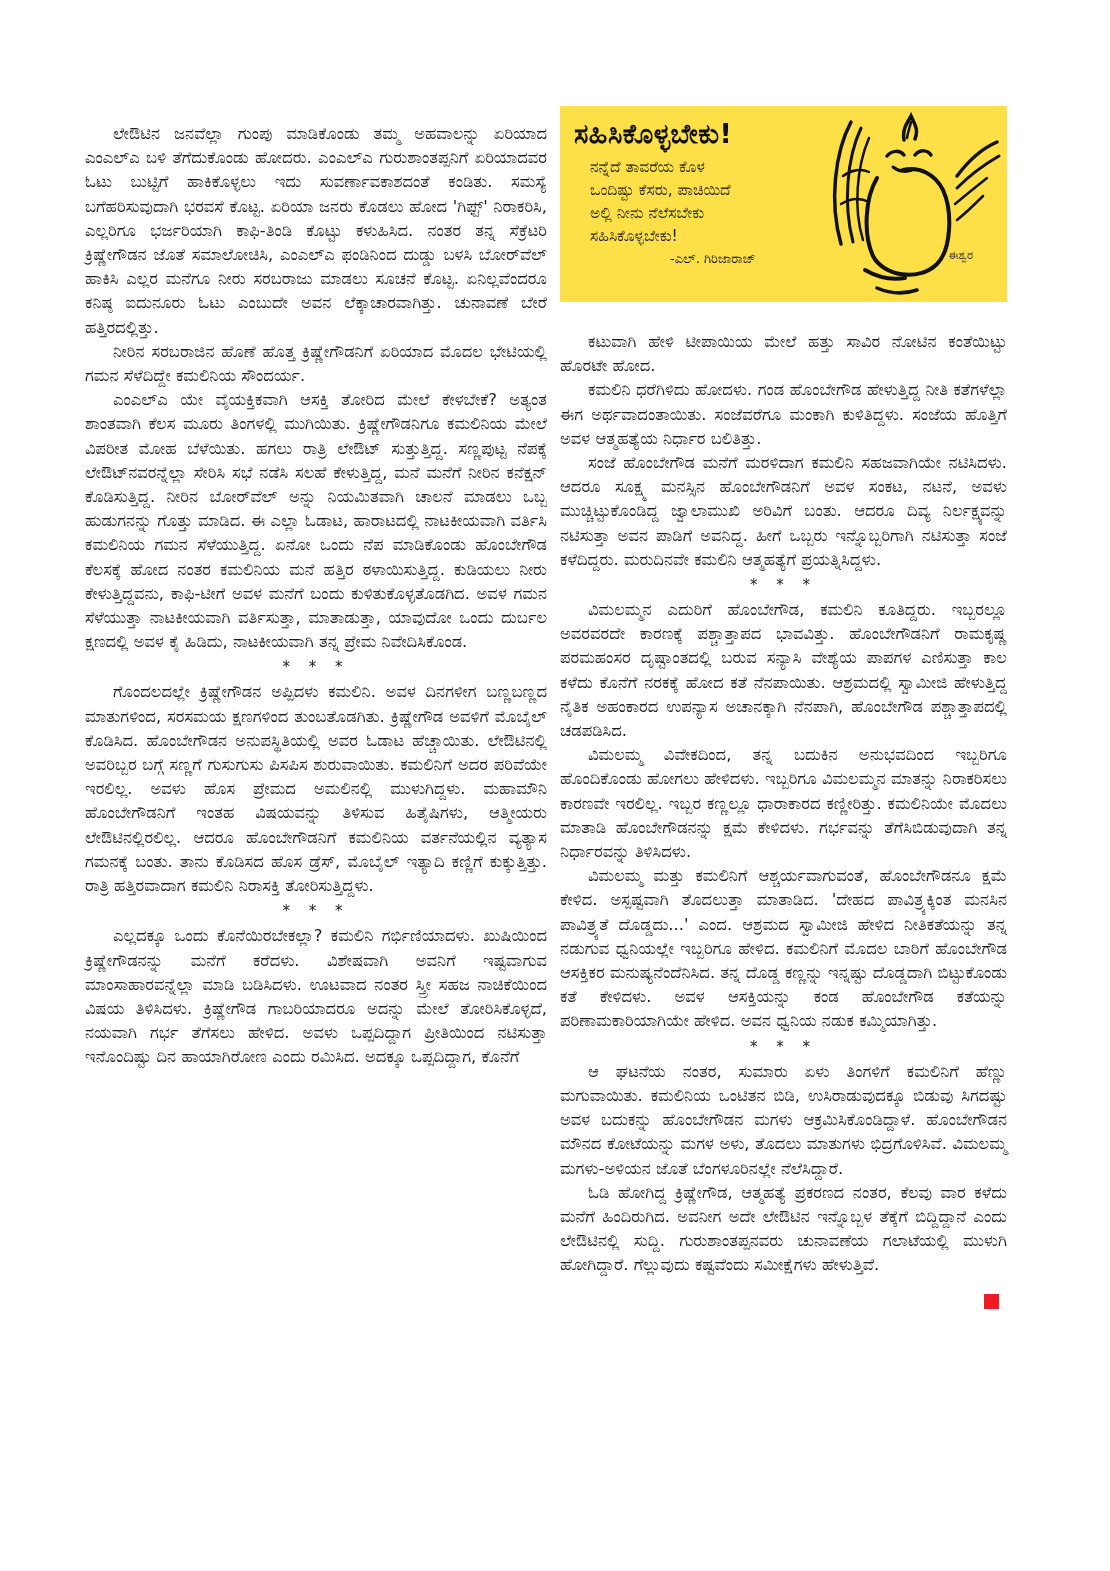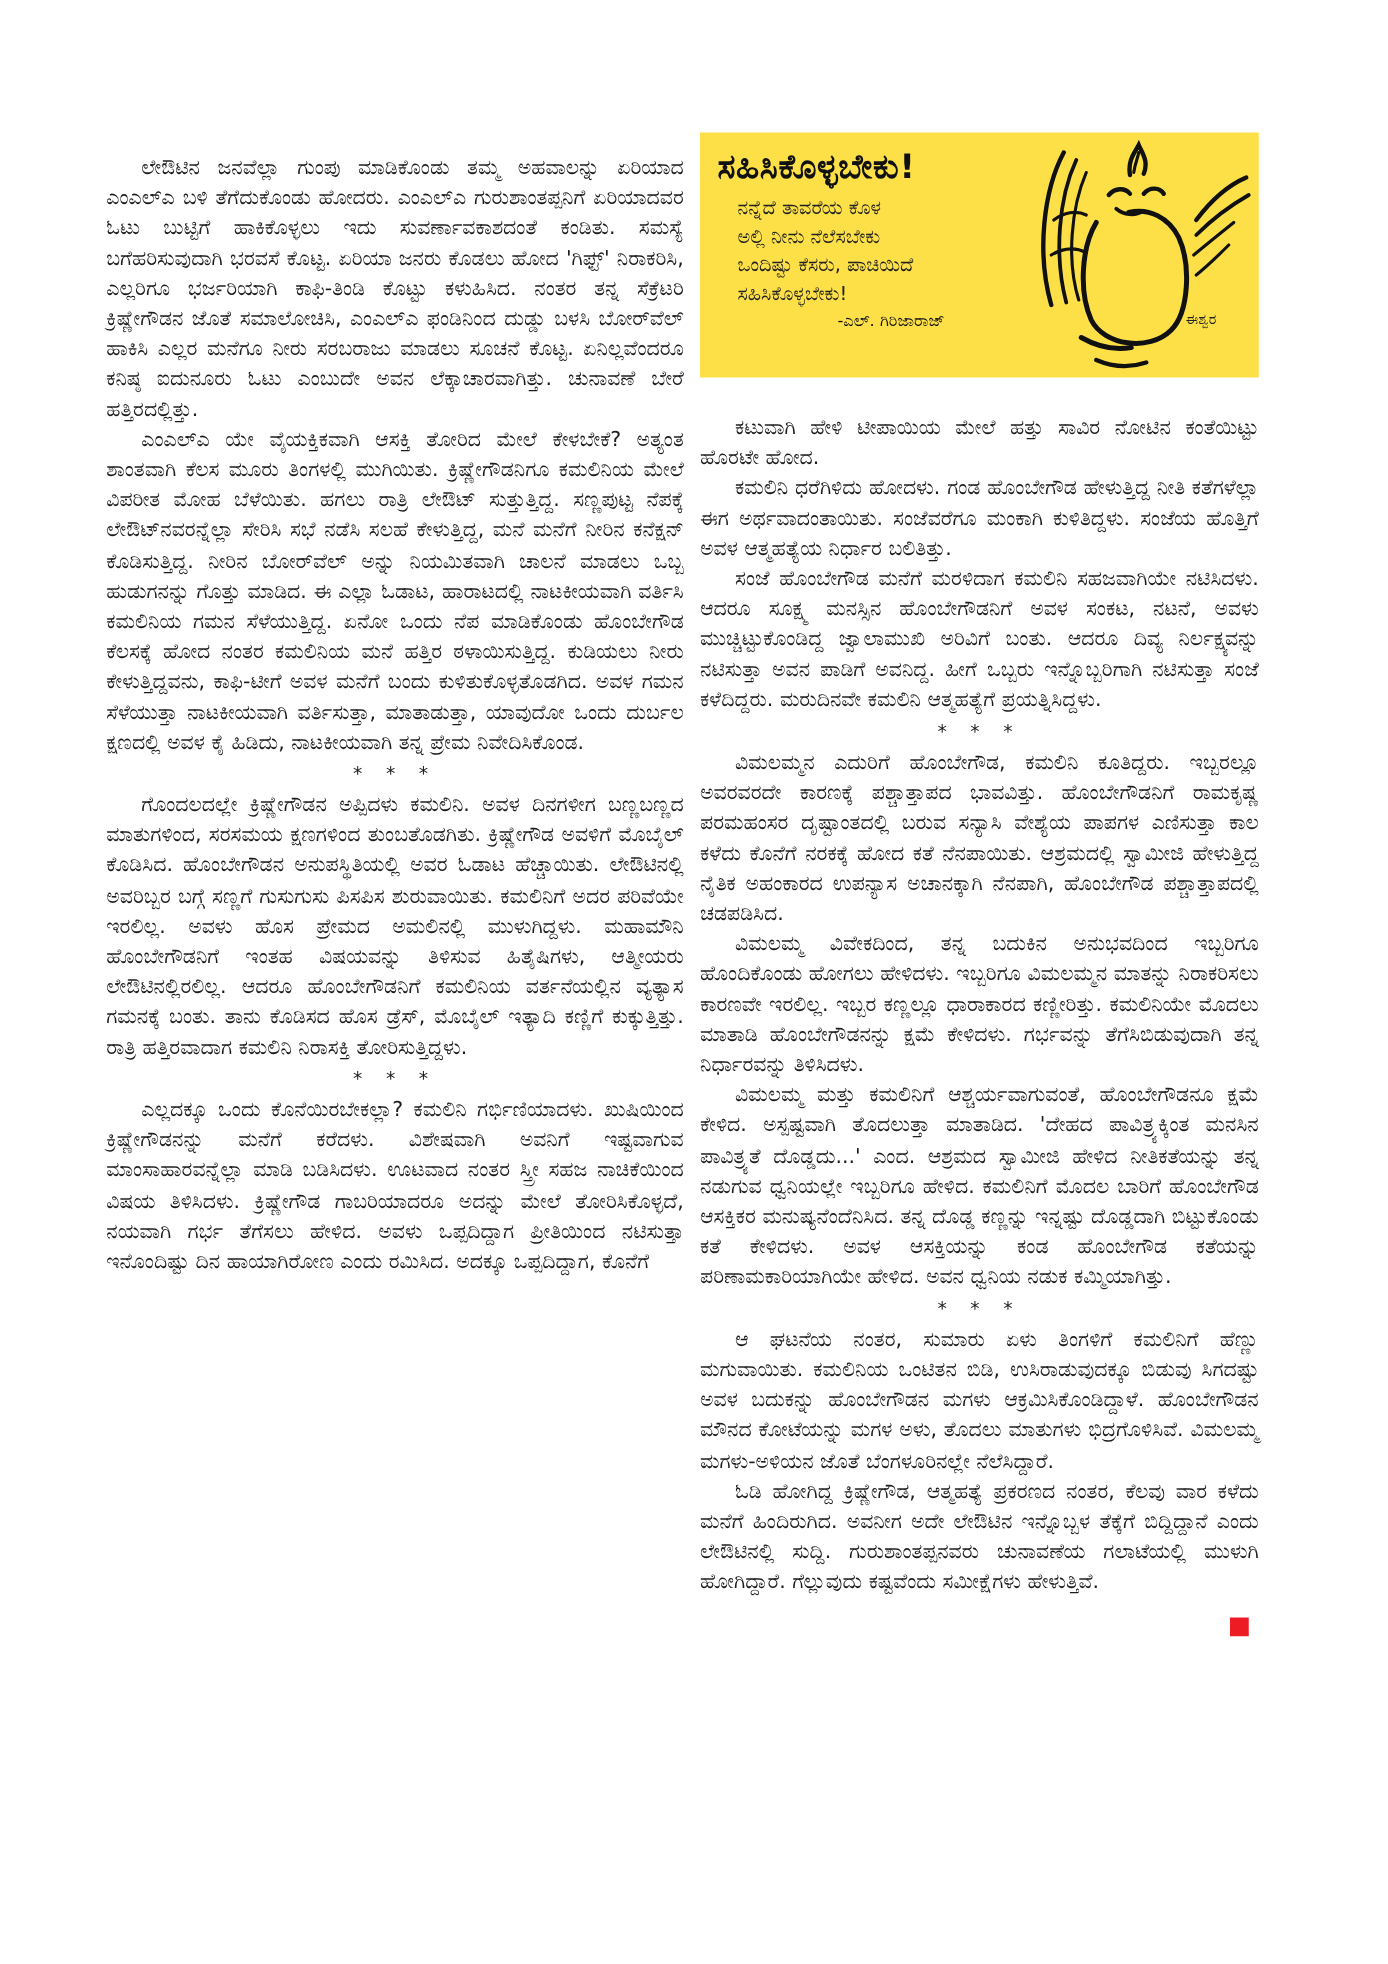--- a/index.html
+++ b/index.html
@@ -24,35 +24,36 @@
   .footer .pageno{font-weight:bold;font-size:19px;}
   .footer span{margin-left:5px;}
 </style>
 </head>
 <body>
 
 <div class="page">
 
   <div class="col col-left">
     <p class="para">ಲೇಔಟಿನ ಜನವೆಲ್ಲಾ ಗುಂಪು ಮಾಡಿಕೊಂಡು ತಮ್ಮ ಅಹವಾಲನ್ನು ಏರಿಯಾದ ಎಂಎಲ್‌ಎ ಬಳಿ ತೆಗೆದುಕೊಂಡು ಹೋದರು. ಎಂಎಲ್‌ಎ ಗುರುಶಾಂತಪ್ಪನಿಗೆ ಏರಿಯಾದವರ ಓಟು ಬುಟ್ಟಿಗೆ ಹಾಕಿಕೊಳ್ಳಲು ಇದು ಸುವರ್ಣಾವಕಾಶದಂತೆ ಕಂಡಿತು. ಸಮಸ್ಯೆ ಬಗೆಹರಿಸುವುದಾಗಿ ಭರವಸೆ ಕೊಟ್ಟ. ಏರಿಯಾ ಜನರು ಕೊಡಲು ಹೋದ 'ಗಿಫ್ಟ್' ನಿರಾಕರಿಸಿ, ಎಲ್ಲರಿಗೂ ಭರ್ಜರಿಯಾಗಿ ಕಾಫಿ-ತಿಂಡಿ ಕೊಟ್ಟು ಕಳುಹಿಸಿದ. ನಂತರ ತನ್ನ ಸೆಕ್ರೆಟರಿ ಕ್ರಿಷ್ಣೇಗೌಡನ ಜೊತೆ ಸಮಾಲೋಚಿಸಿ, ಎಂಎಲ್‌ಎ ಫಂಡಿನಿಂದ ದುಡ್ಡು ಬಳಸಿ ಬೋರ್‌ವೆಲ್ ಹಾಕಿಸಿ ಎಲ್ಲರ ಮನೆಗೂ ನೀರು ಸರಬರಾಜು ಮಾಡಲು ಸೂಚನೆ ಕೊಟ್ಟ. ಏನಿಲ್ಲವೆಂದರೂ ಕನಿಷ್ಠ ಐದುನೂರು ಓಟು ಎಂಬುದೇ ಅವನ ಲೆಕ್ಕಾಚಾರವಾಗಿತ್ತು. ಚುನಾವಣೆ ಬೇರೆ ಹತ್ತಿರದಲ್ಲಿತ್ತು.</p>
+    <p class="para">ನೀರಿನ ಸರಬರಾಜಿನ ಹೊಣೆ ಹೊತ್ತ ಕ್ರಿಷ್ಣೇಗೌಡನಿಗೆ ಏರಿಯಾದ ಮೊದಲ ಭೇಟಿಯಲ್ಲಿ ಗಮನ ಸೆಳೆದಿದ್ದೇ ಕಮಲಿನಿಯ ಸೌಂದರ್ಯ.</p>
     <p class="para">ಎಂಎಲ್‌ಎ ಯೇ ವೈಯಕ್ತಿಕವಾಗಿ ಆಸಕ್ತಿ ತೋರಿದ ಮೇಲೆ ಕೇಳಬೇಕೆ? ಅತ್ಯಂತ ಶಾಂತವಾಗಿ ಕೆಲಸ ಮೂರು ತಿಂಗಳಲ್ಲಿ ಮುಗಿಯಿತು. ಕ್ರಿಷ್ಣೇಗೌಡನಿಗೂ ಕಮಲಿನಿಯ ಮೇಲೆ ವಿಪರೀತ ಮೋಹ ಬೆಳೆಯಿತು. ಹಗಲು ರಾತ್ರಿ ಲೇಔಟ್ ಸುತ್ತುತ್ತಿದ್ದ. ಸಣ್ಣಪುಟ್ಟ ನೆಪಕ್ಕೆ ಲೇಔಟ್‌ನವರನ್ನೆಲ್ಲಾ ಸೇರಿಸಿ ಸಭೆ ನಡೆಸಿ ಸಲಹೆ ಕೇಳುತ್ತಿದ್ದ, ಮನೆ ಮನೆಗೆ ನೀರಿನ ಕನೆಕ್ಷನ್ ಕೊಡಿಸುತ್ತಿದ್ದ. ನೀರಿನ ಬೋರ್‌ವೆಲ್ ಅನ್ನು ನಿಯಮಿತವಾಗಿ ಚಾಲನೆ ಮಾಡಲು ಒಬ್ಬ ಹುಡುಗನನ್ನು ಗೊತ್ತು ಮಾಡಿದ. ಈ ಎಲ್ಲಾ ಓಡಾಟ, ಹಾರಾಟದಲ್ಲಿ ನಾಟಕೀಯವಾಗಿ ವರ್ತಿಸಿ ಕಮಲಿನಿಯ ಗಮನ ಸೆಳೆಯುತ್ತಿದ್ದ. ಏನೋ ಒಂದು ನೆಪ ಮಾಡಿಕೊಂಡು ಹೊಂಬೇಗೌಡ ಕೆಲಸಕ್ಕೆ ಹೋದ ನಂತರ ಕಮಲಿನಿಯ ಮನೆ ಹತ್ತಿರ ಠಳಾಯಿಸುತ್ತಿದ್ದ. ಕುಡಿಯಲು ನೀರು ಕೇಳುತ್ತಿದ್ದವನು, ಕಾಫಿ-ಟೀಗೆ ಅವಳ ಮನೆಗೆ ಬಂದು ಕುಳಿತುಕೊಳ್ಳತೊಡಗಿದ. ಅವಳ ಗಮನ ಸೆಳೆಯುತ್ತಾ ನಾಟಕೀಯವಾಗಿ ವರ್ತಿಸುತ್ತಾ, ಮಾತಾಡುತ್ತಾ, ಯಾವುದೋ ಒಂದು ದುರ್ಬಲ ಕ್ಷಣದಲ್ಲಿ ಅವಳ ಕೈ ಹಿಡಿದು, ನಾಟಕೀಯವಾಗಿ ತನ್ನ ಪ್ರೇಮ ನಿವೇದಿಸಿಕೊಂಡ.</p>
     <div class="sep">* * *</div>
     <p class="para">ಗೊಂದಲದಲ್ಲೇ ಕ್ರಿಷ್ಣೇಗೌಡನ ಅಪ್ಪಿದಳು ಕಮಲಿನಿ. ಅವಳ ದಿನಗಳೀಗ ಬಣ್ಣಬಣ್ಣದ ಮಾತುಗಳಿಂದ, ಸರಸಮಯ ಕ್ಷಣಗಳಿಂದ ತುಂಬತೊಡಗಿತು. ಕ್ರಿಷ್ಣೇಗೌಡ ಅವಳಿಗೆ ಮೊಬೈಲ್ ಕೊಡಿಸಿದ. ಹೊಂಬೇಗೌಡನ ಅನುಪಸ್ಥಿತಿಯಲ್ಲಿ ಅವರ ಓಡಾಟ ಹೆಚ್ಚಾಯಿತು. ಲೇಔಟಿನಲ್ಲಿ ಅವರಿಬ್ಬರ ಬಗ್ಗೆ ಸಣ್ಣಗೆ ಗುಸುಗುಸು ಪಿಸಪಿಸ ಶುರುವಾಯಿತು. ಕಮಲಿನಿಗೆ ಅದರ ಪರಿವೆಯೇ ಇರಲಿಲ್ಲ. ಅವಳು ಹೊಸ ಪ್ರೇಮದ ಅಮಲಿನಲ್ಲಿ ಮುಳುಗಿದ್ದಳು. ಮಹಾಮೌನಿ ಹೊಂಬೇಗೌಡನಿಗೆ ಇಂತಹ ವಿಷಯವನ್ನು ತಿಳಿಸುವ ಹಿತೈಷಿಗಳು, ಆತ್ಮೀಯರು ಲೇಔಟಿನಲ್ಲಿರಲಿಲ್ಲ. ಆದರೂ ಹೊಂಬೇಗೌಡನಿಗೆ ಕಮಲಿನಿಯ ವರ್ತನೆಯಲ್ಲಿನ ವ್ಯತ್ಯಾಸ ಗಮನಕ್ಕೆ ಬಂತು. ತಾನು ಕೊಡಿಸದ ಹೊಸ ಡ್ರೆಸ್, ಮೊಬೈಲ್ ಇತ್ಯಾದಿ ಕಣ್ಣಿಗೆ ಕುಕ್ಕುತ್ತಿತ್ತು. ರಾತ್ರಿ ಹತ್ತಿರವಾದಾಗ ಕಮಲಿನಿ ನಿರಾಸಕ್ತಿ ತೋರಿಸುತ್ತಿದ್ದಳು.</p>
     <div class="sep">* * *</div>
     <p class="para">ಎಲ್ಲದಕ್ಕೂ ಒಂದು ಕೊನೆಯಿರಬೇಕಲ್ಲಾ? ಕಮಲಿನಿ ಗರ್ಭಿಣಿಯಾದಳು. ಖುಷಿಯಿಂದ ಕ್ರಿಷ್ಣೇಗೌಡನನ್ನು ಮನೆಗೆ ಕರೆದಳು. ವಿಶೇಷವಾಗಿ ಅವನಿಗೆ ಇಷ್ಟವಾಗುವ ಮಾಂಸಾಹಾರವನ್ನೆಲ್ಲಾ ಮಾಡಿ ಬಡಿಸಿದಳು. ಊಟವಾದ ನಂತರ ಸ್ತ್ರೀ ಸಹಜ ನಾಚಿಕೆಯಿಂದ ವಿಷಯ ತಿಳಿಸಿದಳು. ಕ್ರಿಷ್ಣೇಗೌಡ ಗಾಬರಿಯಾದರೂ ಅದನ್ನು ಮೇಲೆ ತೋರಿಸಿಕೊಳ್ಳದೆ, ನಯವಾಗಿ ಗರ್ಭ ತೆಗೆಸಲು ಹೇಳಿದ. ಅವಳು ಒಪ್ಪದಿದ್ದಾಗ ಪ್ರೀತಿಯಿಂದ ನಟಿಸುತ್ತಾ ಇನೊಂದಿಷ್ಟು ದಿನ ಹಾಯಾಗಿರೋಣ ಎಂದು ರಮಿಸಿದ. ಅದಕ್ಕೂ ಒಪ್ಪದಿದ್ದಾಗ, ಕೊನೆಗೆ</p>
   </div>
 
   <div class="col col-right">
 
     <div class="poem-box">
       <div class="poem-title">ಸಹಿಸಿಕೊಳ್ಳಬೇಕು!</div>
       <div class="poem-lines">
         <div class="poem-line">ನನ್ನೆದೆ ತಾವರೆಯ ಕೊಳ</div>
+        <div class="poem-line">ಒಂದಿಷ್ಟು ಕೆಸರು, ಪಾಚಿಯಿದೆ</div>
         <div class="poem-line">ಅಲ್ಲಿ ನೀನು ನೆಲೆಸಬೇಕು</div>
-        <div class="poem-line">ಒಂದಿಷ್ಟು ಕೆಸರು, ಪಾಚಿಯಿದೆ</div>
         <div class="poem-line">ಸಹಿಸಿಕೊಳ್ಳಬೇಕು!</div>
       </div>
       <div class="poem-author">-ಎಲ್. ಗಿರಿಜಾರಾಜ್</div>
 
       <svg class="illustration" width="196" height="184" viewBox="0 0 196 184" fill="none">
 
         <path d="M97 28 C95 16 101 10 104 4 C107 11 112 17 108 27" stroke="#111" stroke-width="3.5" stroke-linecap="round"></path>
         <path d="M100 26 C101 19 103 15 104 10" stroke="#111" stroke-width="2.5" stroke-linecap="round"></path>
 
         <path d="M80 44 C85 38 93 38 97 43" stroke="#111" stroke-width="3.5" stroke-linecap="round"></path>

